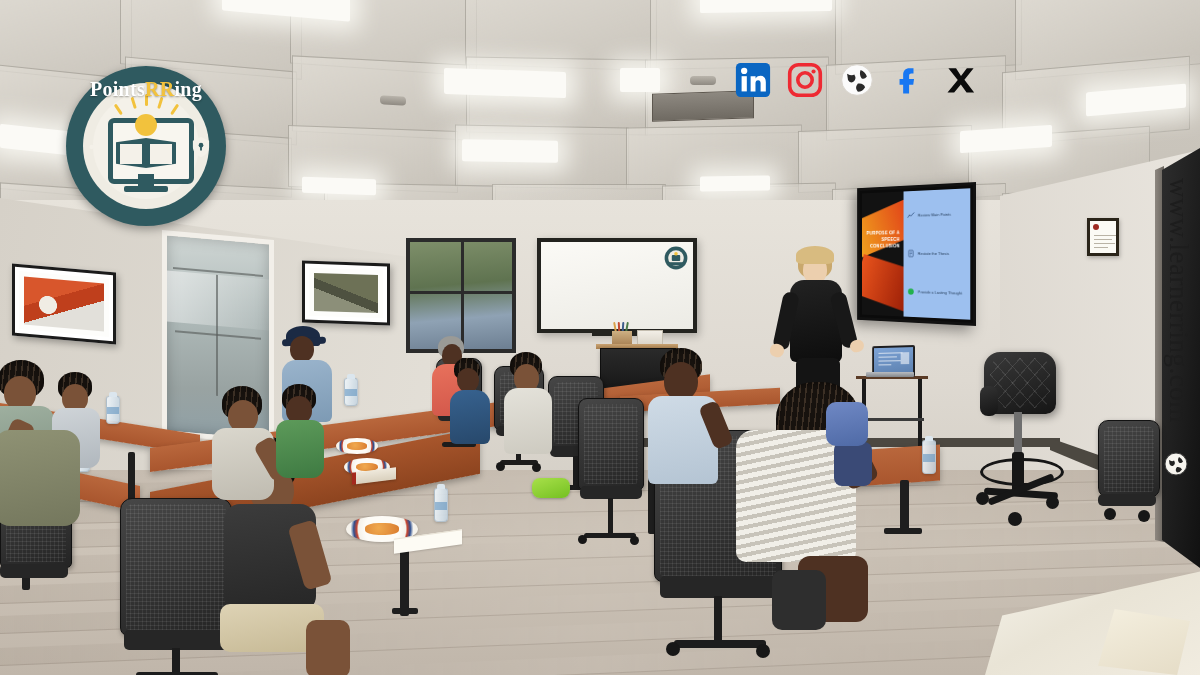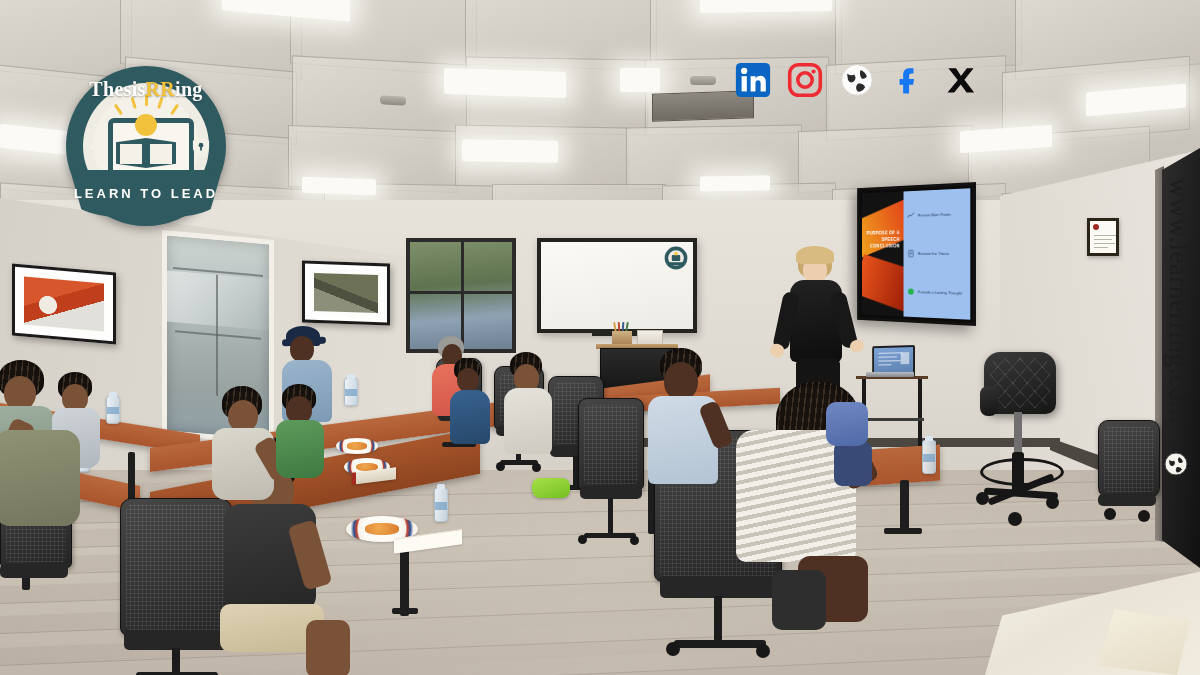--- a/index.html
+++ b/index.html
@@ -655,21 +655,21 @@
 
   <div class="cloth"></div>
   <div class="cloth2"></div>
 
   <div class="logo">
     <div class="logo-ring"></div>
     <div class="logo-inner"></div>
     <div class="logo-core"></div>
 
     <div class="logo-word">
-      <span>Thesis</span><span class="rr">RR</span><span>ing</span>
+      <span>Points</span><span class="rr">RR</span><span>ing</span>
     </div>
 
     <div class="ray" style="left:62px;top:34px;transform:rotate(-34deg)"></div>
     <div class="ray" style="left:72px;top:30px;transform:rotate(-17deg)"></div>
     <div class="ray" style="left:79px;top:28px;"></div>
     <div class="ray" style="left:87px;top:30px;transform:rotate(17deg)"></div>
     <div class="ray" style="left:96px;top:34px;transform:rotate(34deg)"></div>
 
     <div class="monitor"></div>
     <div class="sun"></div>
@@ -685,24 +685,20 @@
         <circle cx="15" cy="5" r="2.4" fill="#f4f1e9"></circle>
       <circle cx="15" cy="19" r="2.4" fill="#f4f1e9"></circle>
       <path d="M6 12 L13 6 M6 12 L13 18" stroke="#f4f1e9" stroke-width="1.6"></path>
     </svg>
     <svg class="logo-shield" viewBox="0 0 20 24">
       <path d="M10 1 L19 5 V12 C19 18 14 22 10 23 C6 22 1 18 1 12 V5 Z" fill="#f4f1e9"></path>
       <circle cx="10" cy="10" r="2.6" fill="#2f5a60"></circle>
         <path d="M10 11 v5" stroke="#2f5a60" stroke-width="2"></path>
     </svg>
 
-    <div class="banner">
-      <div class="banner-sh"></div>
-      <div class="banner-txt">LEARN TO LEAD</div>
-    </div>
   </div>
 
   <div class="socials">
     <span class="sicon">
       <svg viewBox="0 0 40 40" width="38" height="38">
         <rect x="2" y="2" width="36" height="36" rx="5" fill="#0a66c2"></rect>
         <rect x="8" y="16" width="5.5" height="16" fill="#fff"></rect>
         <circle cx="10.7" cy="10.5" r="3.3" fill="#fff"></circle>
         <path d="M17.5 16 h5.2 v2.3 c1.2-1.9 3.2-2.7 5.3-2.7 3.6 0 5.5 2.3 5.5 6.6V32h-5.5v-8.5c0-2.1-.8-3.3-2.6-3.3-1.9 0-2.8 1.3-2.8 3.4V32h-5.1z" fill="#fff"></path>
       </svg>

